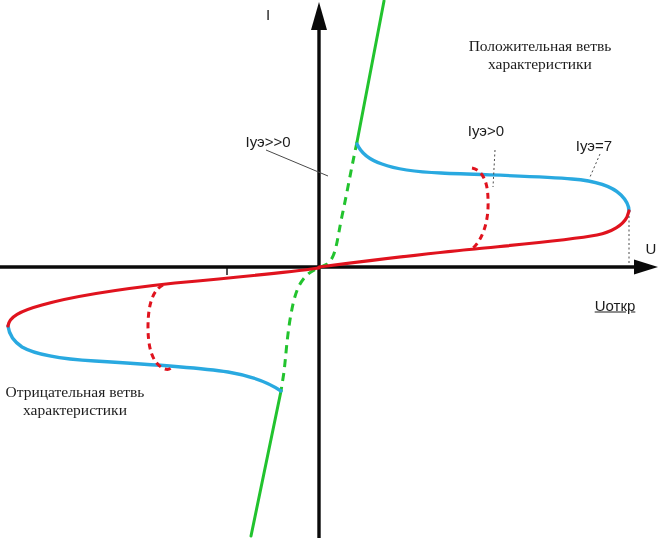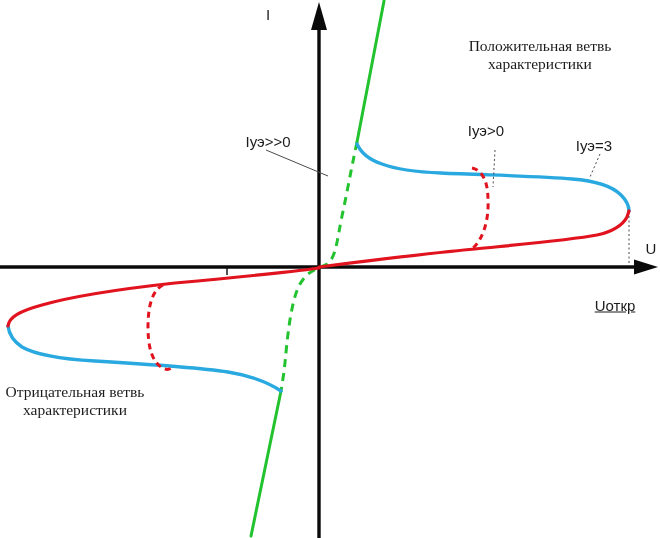--- a/index.html
+++ b/index.html
@@ -56,21 +56,21 @@
     <path class="leader" d="M 266 150 L 328 176"></path>
     <path class="leader dotted" d="M 495 150 L 493 187"></path>
     <path class="leader dotted" d="M 600 154 L 590 177"></path>
     <path class="leader dotted" d="M 629 216 L 629 265"></path>
   </svg>
 
   <div class="lbl" style="left:268px; top:14px;">I</div>
   <div class="lbl" style="left:651px; top:248px;">U</div>
   <div class="lbl" style="left:256px; top:141px;margin-left:12px;">Iуэ&gt;&gt;0</div>
   <div class="lbl" style="left:486px; top:130px;">Iуэ&gt;0</div>
-  <div class="lbl" style="left:594px; top:145px;">Iуэ=3</div>
+  <div class="lbl" style="left:594px; top:145px;">Iуэ=7</div>
   <div class="lbl" style="left:615px; top:305px;text-decoration:underline;">Uоткр</div>
 
   <div class="lbl caption" style="left:540px; top:55px;">
     <span>Положительная ветвь</span>
     <span>характеристики</span>
   </div>
 
   <div class="lbl caption" style="left:75px; top:401px;">
     <span>Отрицательная ветвь</span>
     <span>характеристики</span>

